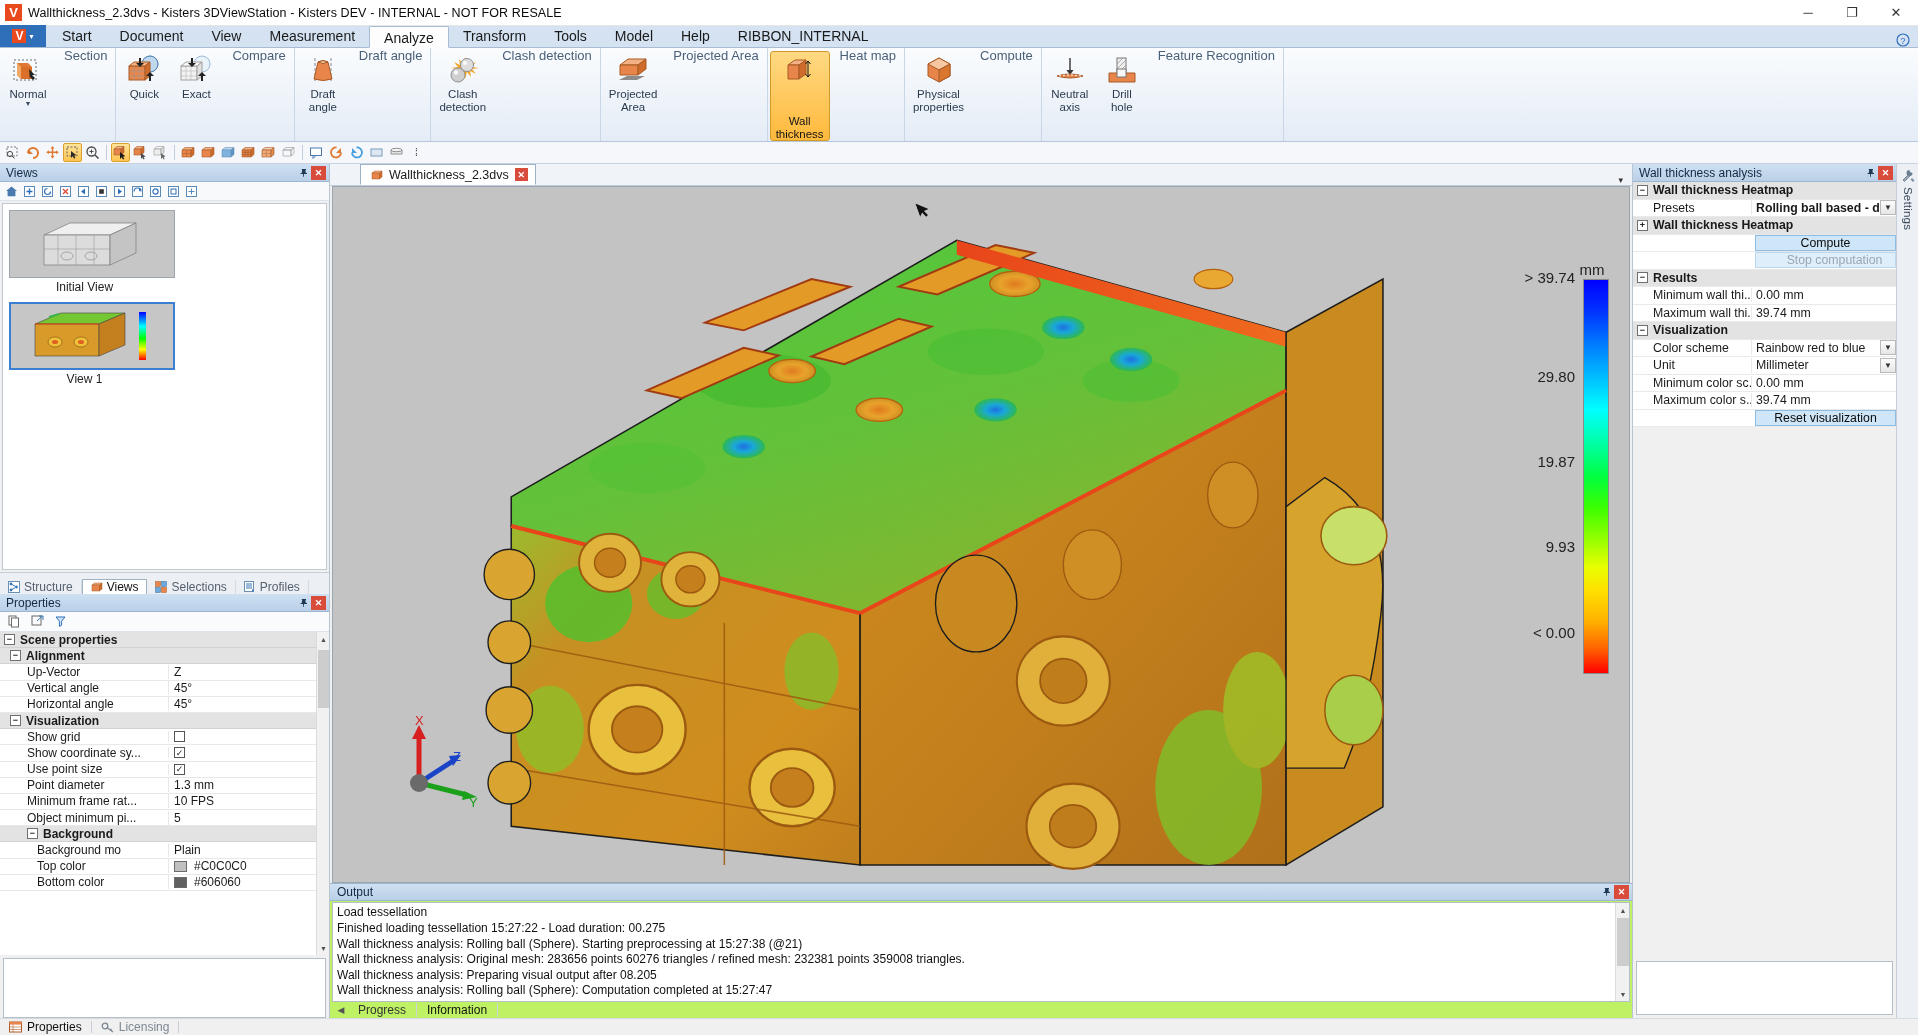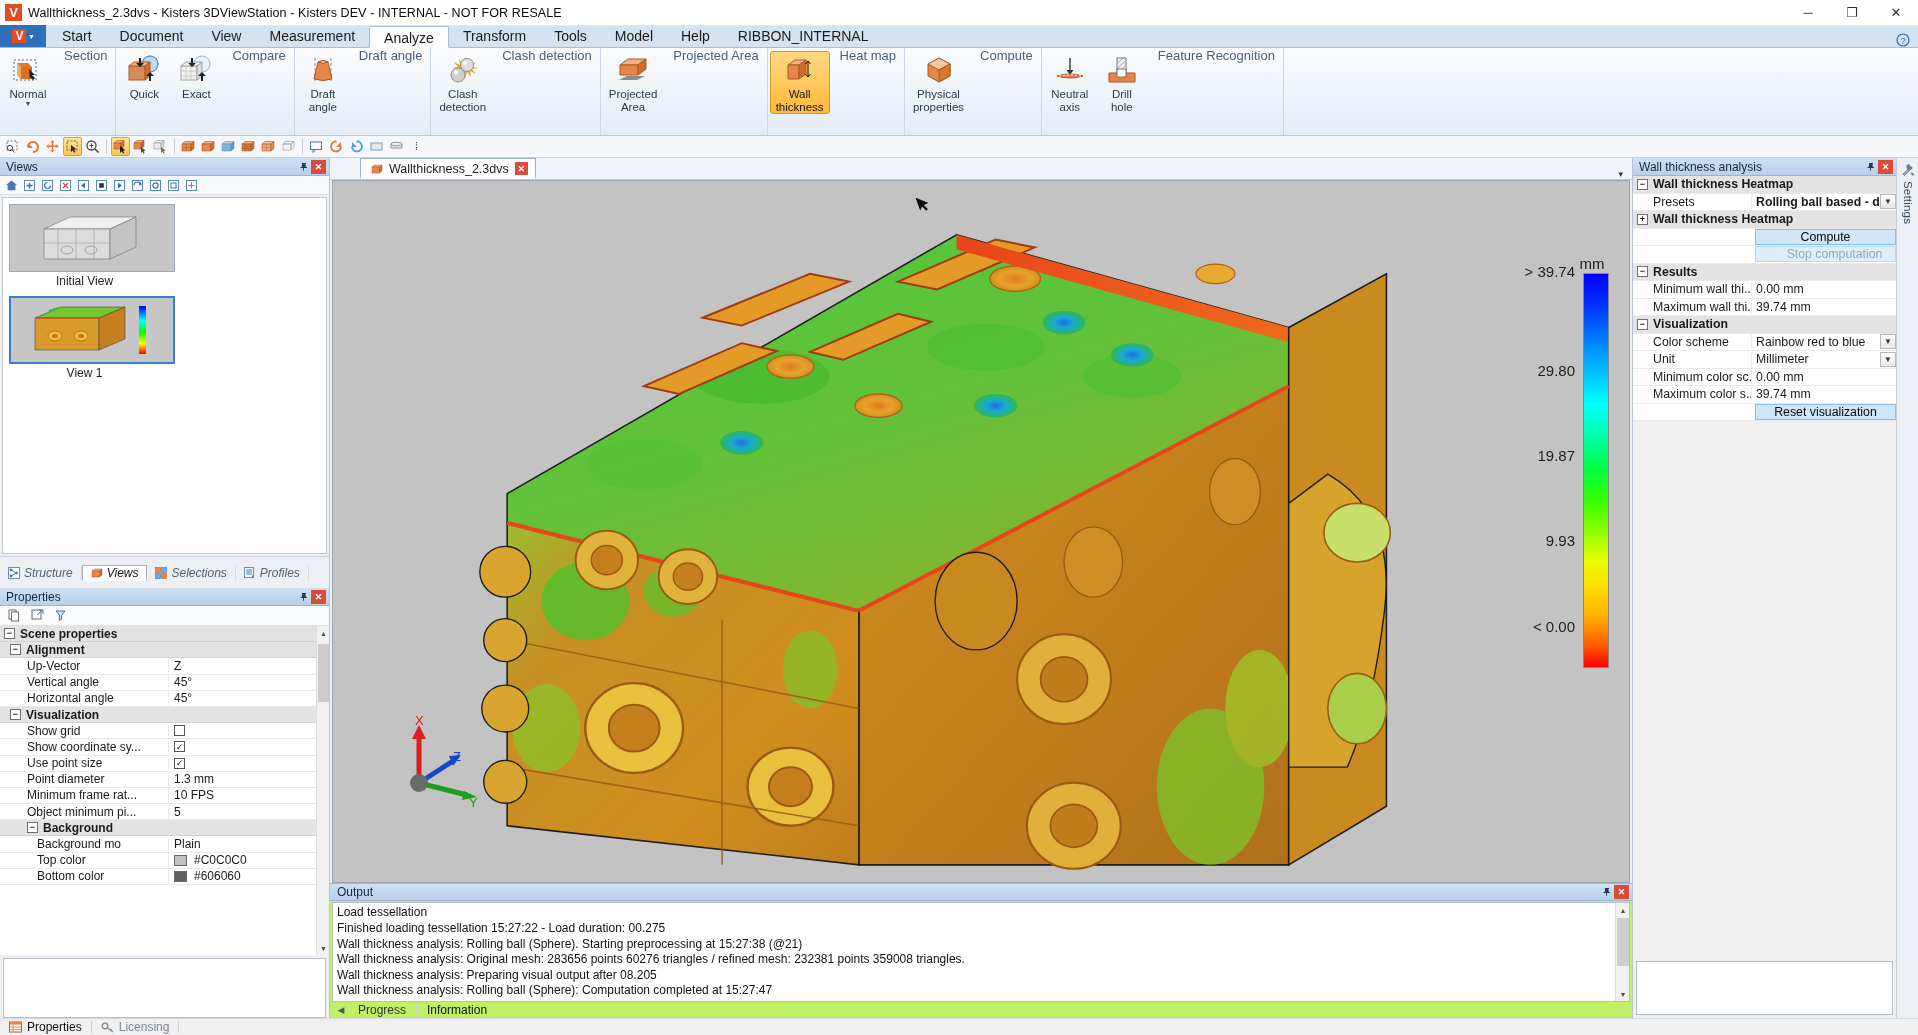--- a/index.html
+++ b/index.html
@@ -64,21 +64,21 @@
   .rgroup-items { flex:1; display:flex; align-items:flex-start; padding:3px 2px 0 2px; }
   .rgroup-label {
     height:16px; line-height:16px; text-align:center; font-size:13px; color:#4a5f78;
     padding:0 8px;
   }
   .rbtn {
     width:auto; min-width:52px; padding:2px 5px 0 5px;
     display:flex; flex-direction:column; align-items:center; cursor:default;
     border:1px solid transparent; border-radius:3px;
   }
-  .rbtn.active { background:linear-gradient(180deg,#ffd982,#ffb93c); border-color:#d09a28; }
+  .rbtn.active { background:linear-gradient(180deg,#ffd982,#ffb93c); border-color:#d09a28;gap:27px; }
   .rbtn .ico { height:34px; display:flex; align-items:center; justify-content:center; }
   .rbtn .lbl {
     font-size:11.5px; color:#2b3a4d; text-align:center; line-height:12.5px;
     max-width:62px;
   }
   .rbtn .caret { font-size:7px; color:#3a4a5e; line-height:6px; }
   .rbtn.active .lbl { color:#141414; }
 
   
   .qtoolbar {
@@ -119,23 +119,22 @@
                 padding:6px 6px 0 6px; overflow:hidden; display:flex; flex-direction:column; gap:2px;}
   .viewcard { width:151px; }
   .viewthumb {
     width:166px; height:68px; border:1px solid #9aa5b2; background:#c6c6c6;
     position:relative; overflow:hidden;
   }
   .viewthumb.sel { border:2px solid #3b7fd0; }
   .viewlabel { text-align:center; font-size:12px; color:#222; padding:2px 0 6px 0;}
 
   .tabstrip {
-    height:32px; background:#eceff3; display:flex; align-items:center;
+    height:22px; background:#eceff3; display:flex; align-items:flex-end;
     border-top:1px solid #c6ced9;
-    font-style:italic;
   }
   .ltab { display:flex; align-items:center; gap:4px; padding:0 8px; font-size:12px;
           color:#54616f; border-right:1px solid #d4dae2; }
   .ltab.active { background:#fff; color:#111; border:1px solid #9fb2c6; border-bottom:1px solid #fff;
                  margin-bottom:-1px; }
 
   
   .props { flex:1; display:flex; flex-direction:column; min-height:0; }
   .props-toolbar { height:20px; background:#fafbfc; display:flex; align-items:center;
                    gap:8px; padding:0 7px; border-bottom:1px solid #dde3ea; }

